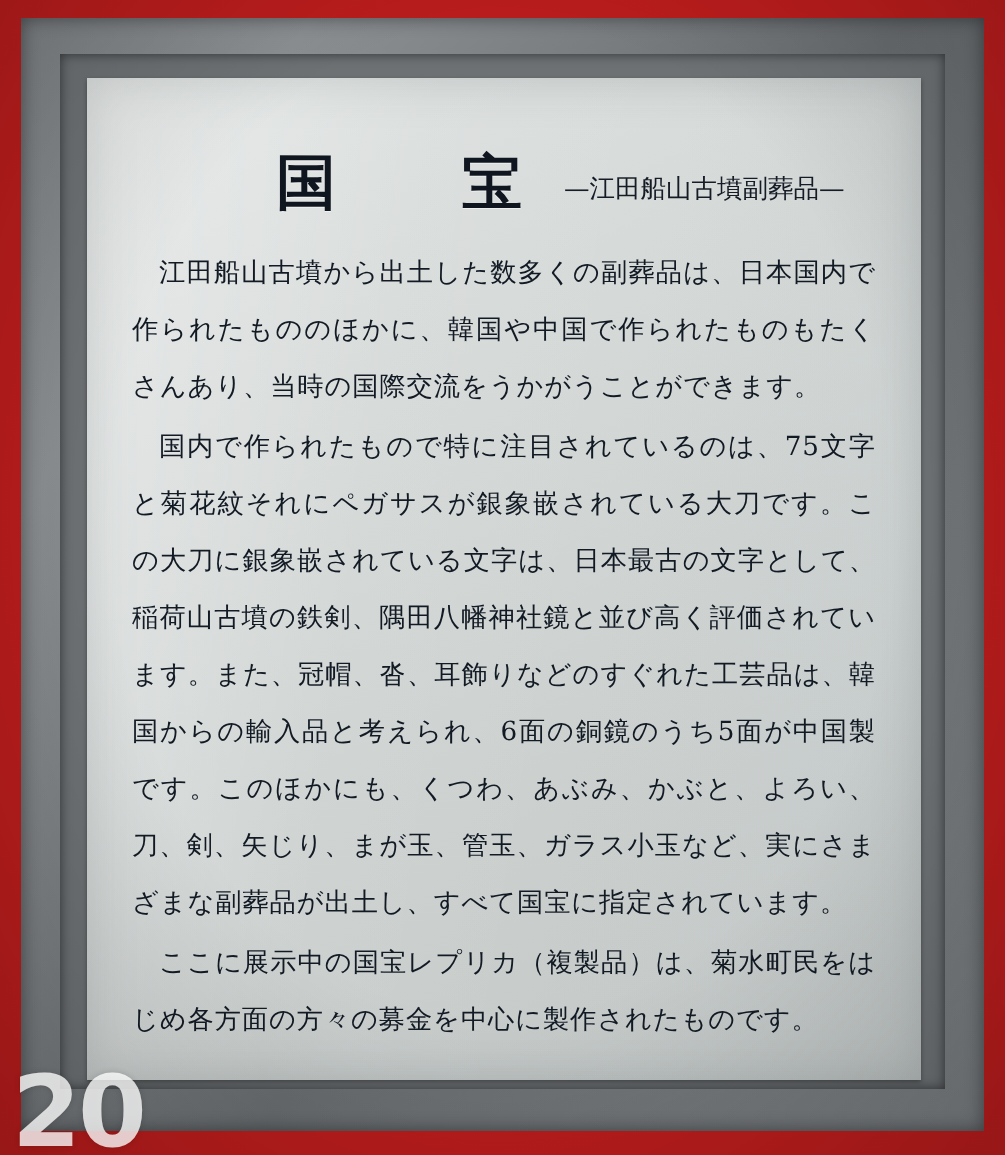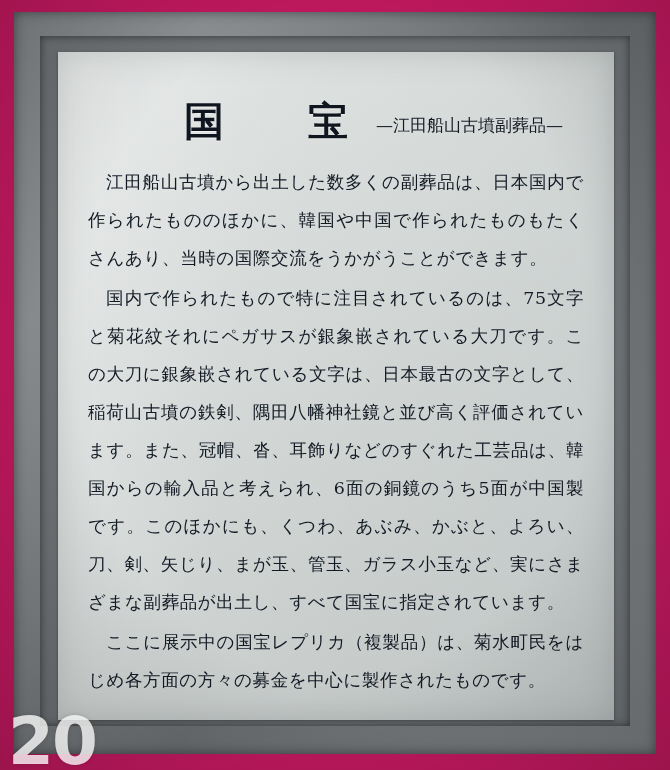--- a/index.html
+++ b/index.html
@@ -14,21 +14,21 @@
     overflow: hidden;
     background: #f2f2f2;
     font-family: "DejaVu Serif", serif;
   }
 
   
   .photo-frame {
     position: absolute;
     left: 0; top: 0;
     width: 670px; height: 770px;
-    background: #be185d;
+    background: #b91c1c;
     box-sizing: border-box;
   }
 
   
   .sign-outer {
     position: absolute;
     left: 14px;
     top: 12px;
     width: 642px;
     height: 742px;

